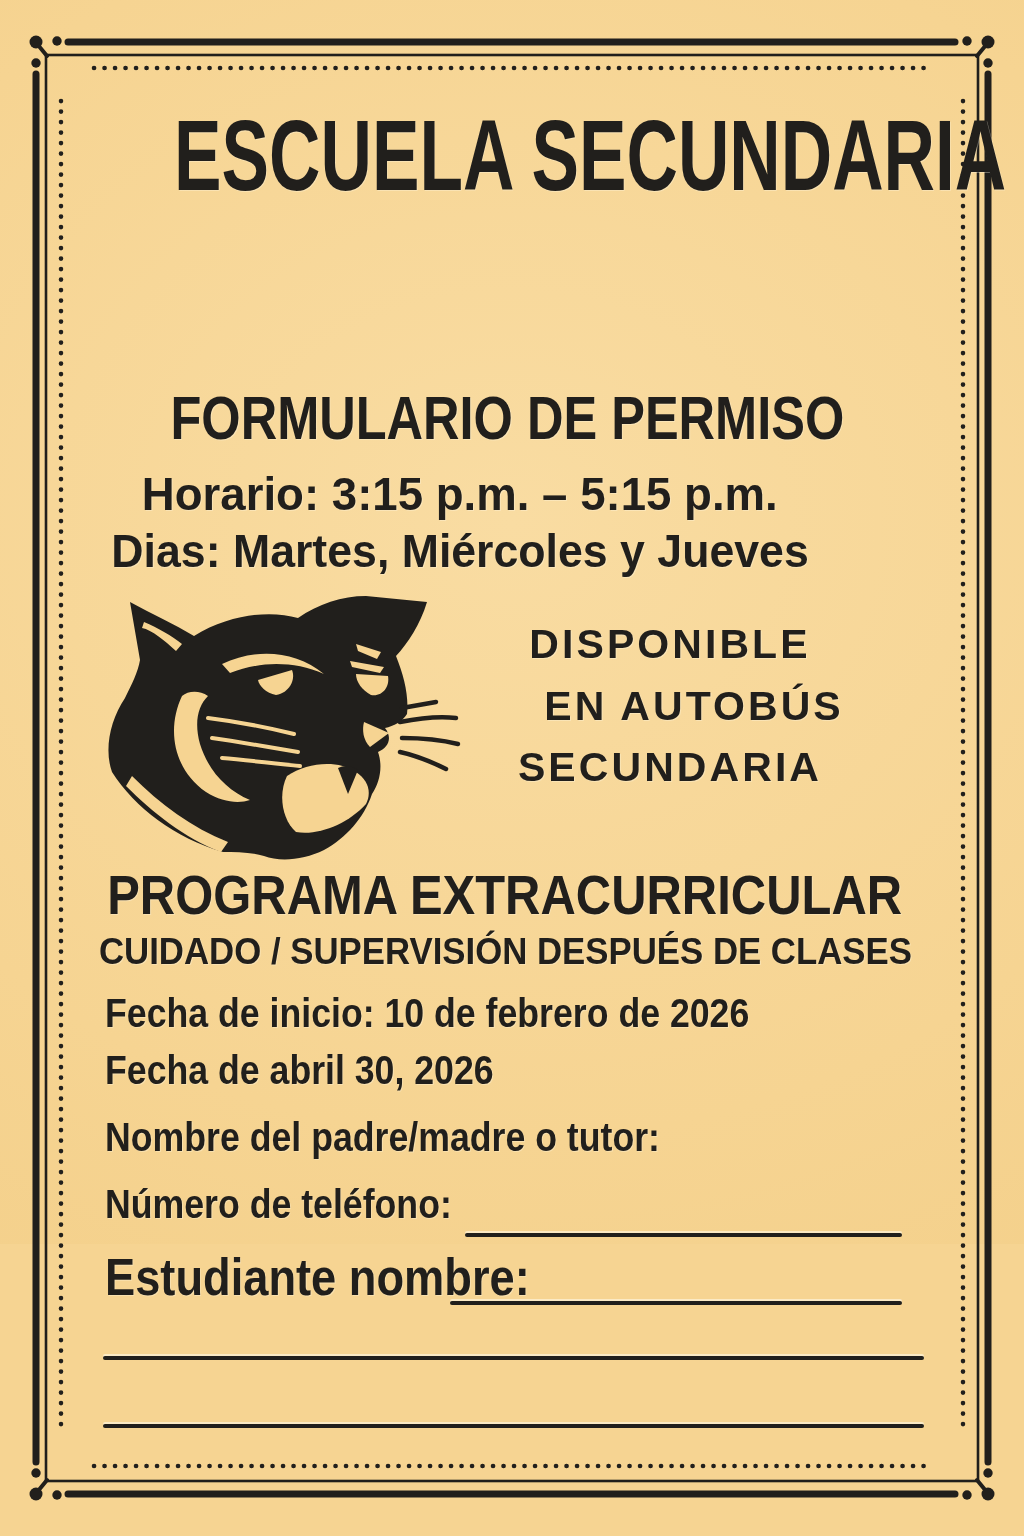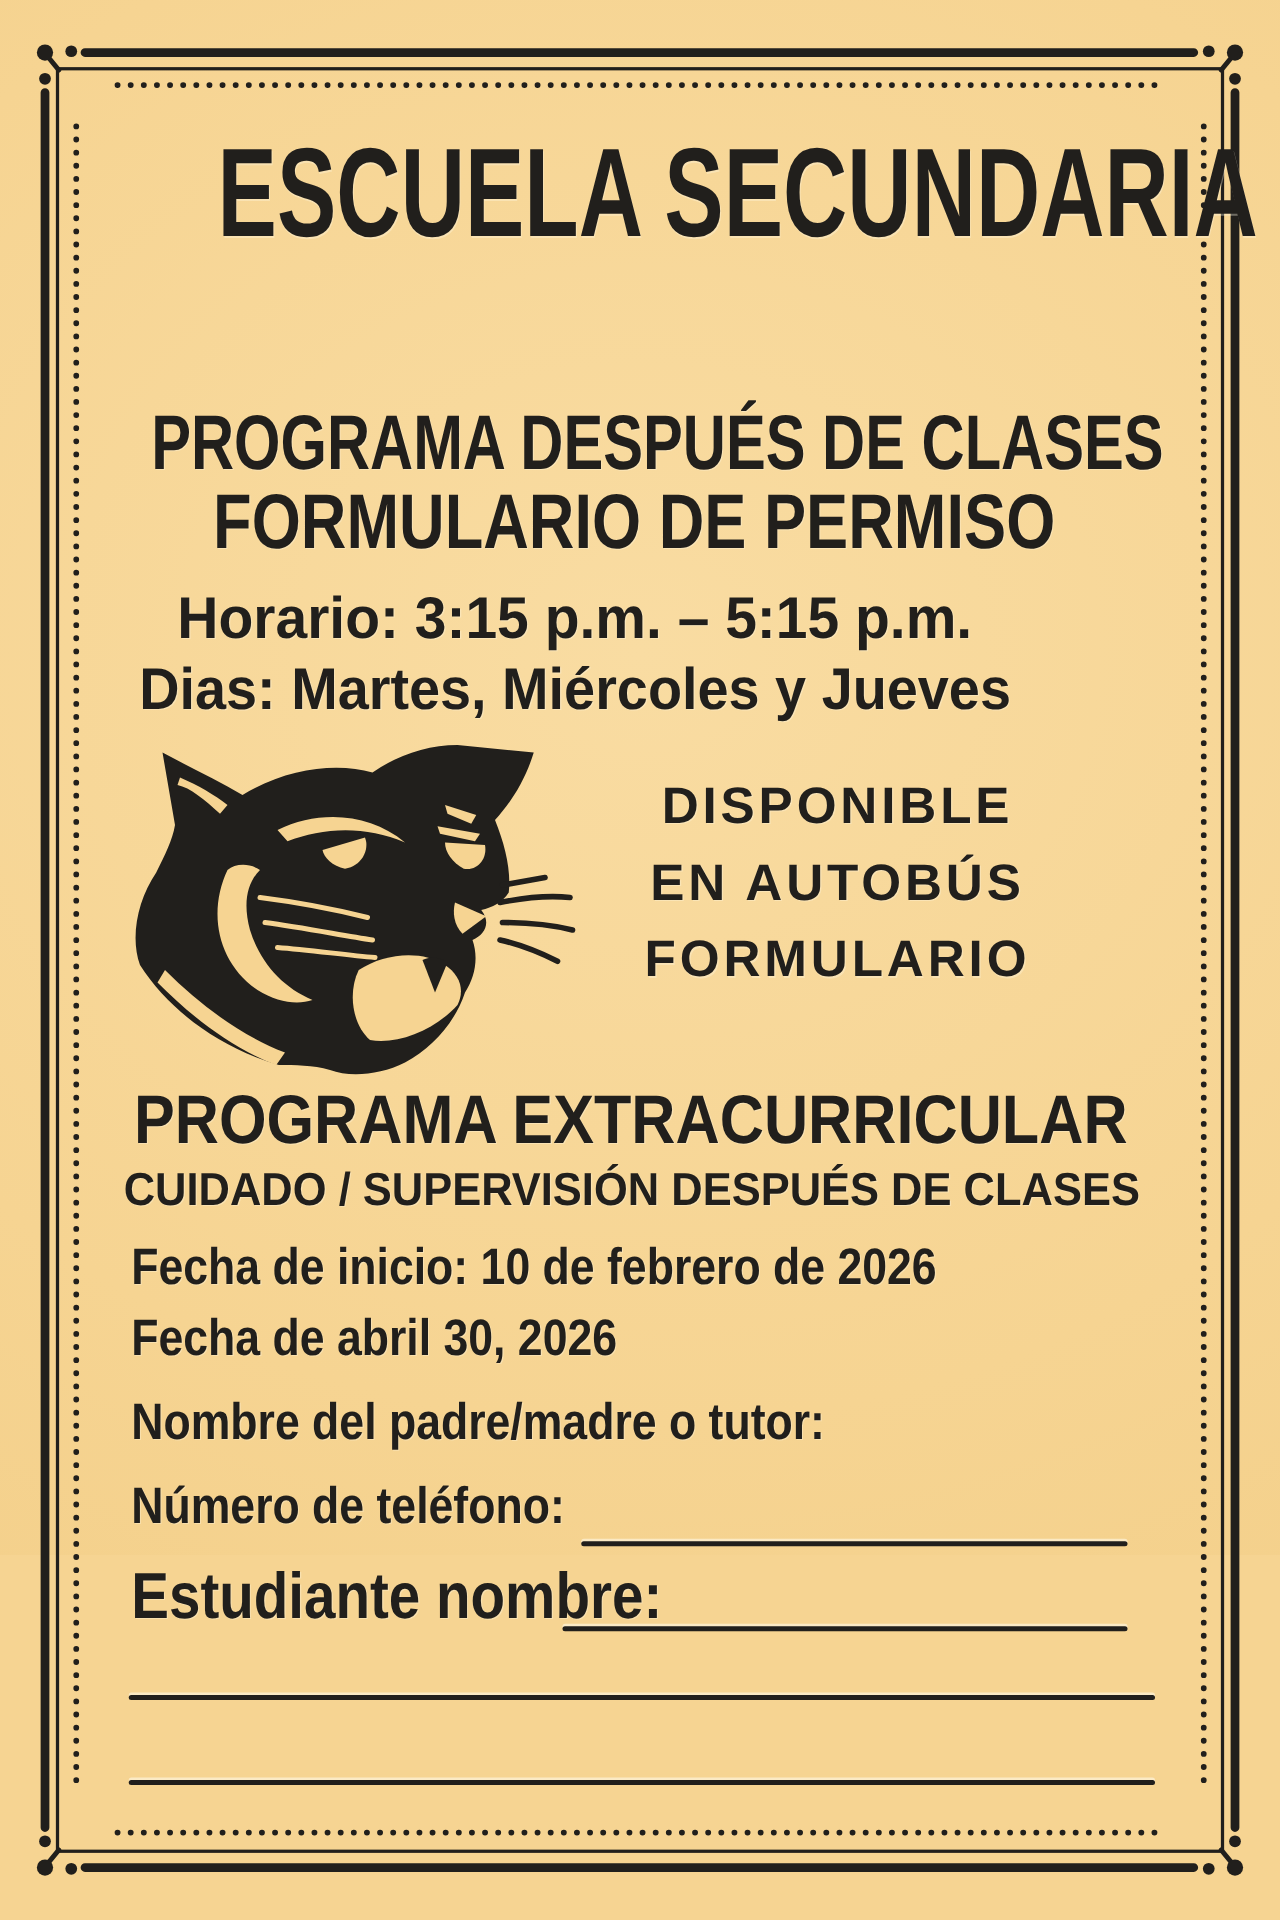--- a/index.html
+++ b/index.html
@@ -70,23 +70,20 @@
         <circle cx="36" cy="1473" r="4.7"></circle>
       <circle cx="967" cy="1495" r="4.7"></circle>
         <circle cx="988" cy="1473" r="4.7"></circle>
     </g>
   </svg>
 
   <div class="abs txt center-wrap" style="top:105px;font-size:101px">
     <span class="fit" style="--sx:.705">ESCUELA SECUNDARIA</span>
   </div>
 
-  <div class="abs txt center-wrap" style="top:324px;font-size:62px;width:1014px">
-    <span class="fit" style="--sx:.77">PROGRAMA DESPUÉS DE CLASES</span>
-  </div>
   <div class="abs txt center-wrap" style="top:387px;font-size:62px;width:1014px">
     <span class="fit" style="--sx:.815">FORMULARIO DE PERMISO</span>
   </div>
 
   <div class="abs txt center-wrap" style="top:470px;font-size:47px;width:920px">
     <span class="fit" style="--sx:.97">Horario: 3:15 p.m.  –  5:15 p.m.</span>
   </div>
   <div class="abs txt center-wrap" style="top:527px;font-size:47px;width:920px">
     <span class="fit" style="--sx:.95">Dias: Martes, Miércoles y Jueves</span>
   </div>
@@ -146,25 +143,25 @@
       <path d="M322 128 L 356 122"></path>
       <path d="M320 142 C 340 138 358 136 376 138"></path>
       <path d="M322 158 C 344 158 362 160 378 164"></path>
       <path d="M320 172 C 338 176 352 182 366 189"></path>
     </g>
   </svg>
 
   <div class="abs txt center-wrap" style="top:624px;font-size:41px;left:420px;width:500px;letter-spacing:.075em">
     <span class="fit">DISPONIBLE</span>
   </div>
-  <div class="abs txt center-wrap" style="top:686px;font-size:41px;left:420px;width:500px;letter-spacing:.075em">
+  <div class="abs txt center-wrap" style="top:686px;font-size:41px;left:444px;width:500px;letter-spacing:.075em">
     <span class="fit">EN AUTOBÚS</span>
   </div>
   <div class="abs txt center-wrap" style="top:747px;font-size:41px;left:420px;width:500px;letter-spacing:.075em">
-    <span class="fit">FORMULARIO</span>
+    <span class="fit">SECUNDARIA</span>
   </div>
 
   <div class="abs txt center-wrap" style="top:868px;font-size:55px;width:1010px">
     <span class="fit" style="--sx:.89">PROGRAMA EXTRACURRICULAR</span>
   </div>
   <div class="abs txt center-wrap" style="top:933px;font-size:37px;width:1010px">
     <span class="fit" style="--sx:.94">CUIDADO / SUPERVISIÓN DESPUÉS DE CLASES</span>
   </div>
 
   <div class="abs txt left-line" style="top:993px;font-size:41px">

